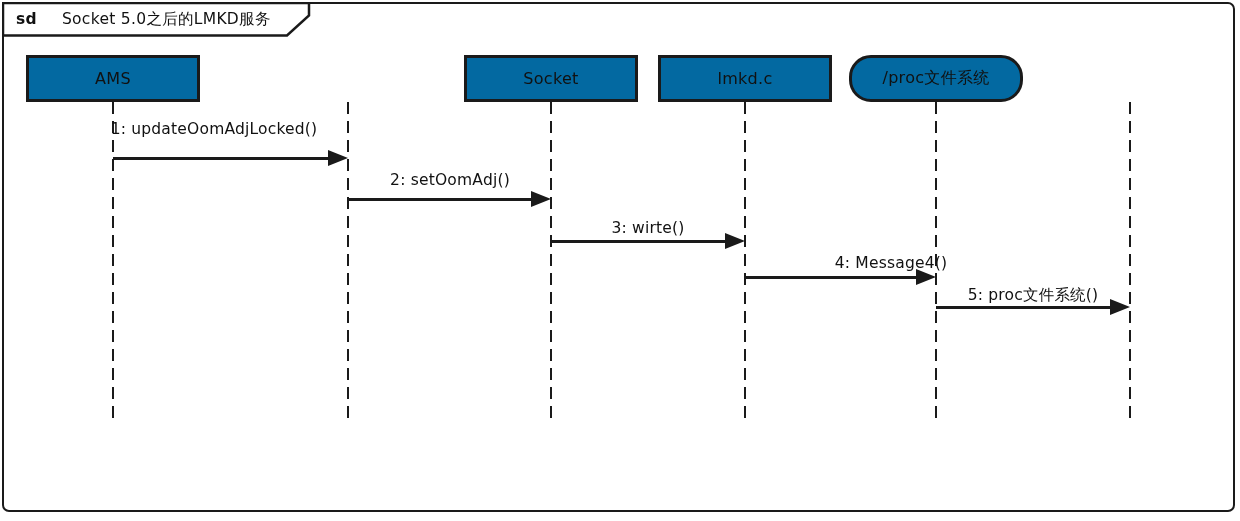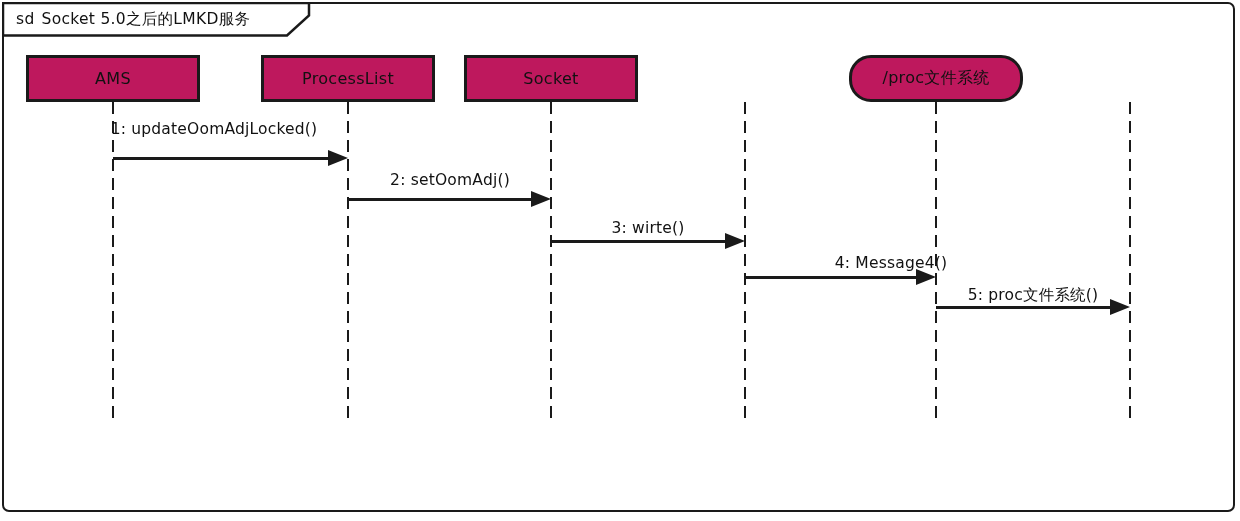--- a/index.html
+++ b/index.html
@@ -22,29 +22,29 @@
     background: transparent;
   }
   .tab-svg { position: absolute; left: 2px; top: 2px; }
   .tab-label {
     position: absolute;
     left: 16px; top: 9px;
     font-size: 15.5px;
     white-space: nowrap;
     letter-spacing: 0.3px;
   }
-  .tab-label .kw { font-weight: normal; margin-right: 7px; }
+  .tab-label .kw { font-weight: bold; margin-right: 25px; }
   .head {
     position: absolute;
     top: 55px;
     width: 174px;
     height: 47px;
     box-sizing: border-box;
     border: 3px solid #1a1a1a;
-    background: #be185d;
+    background: #0369a1;
     display: flex;
     align-items: center;
     justify-content: center;
     font-size: 16px;
     letter-spacing: 0.3px;
     white-space: nowrap;
   }
   .lifeline {
     position: absolute;
     top: 102px;
@@ -80,22 +80,22 @@
   <div class="frame"></div>
 
   <svg class="tab-svg" width="314" height="38" viewBox="0 0 314 38">
     <path d="M1 1 H307 V13.5 L285 33.5 H1 Z" fill="#ffffff" stroke="#1a1a1a" stroke-width="2.5"></path>
   </svg>
   <div class="tab-label">
     <span class="kw">sd</span><span>Socket 5.0之后的LMKD服务</span>
   </div>
 
   <div class="head" style="left:26px;">AMS</div>
-  <div class="head" style="left:261px;">ProcessList</div>
   <div class="head" style="left:464px;">Socket</div>
+  <div class="head" style="left:658px;">lmkd.c</div>
   <div class="head" style="left:849px;border-radius:22px;">/proc文件系统</div>
 
   <div class="lifeline" style="left:112px;"></div>
   <div class="lifeline" style="left:347px;"></div>
   <div class="lifeline" style="left:550px;"></div>
   <div class="lifeline" style="left:744px;"></div>
   <div class="lifeline" style="left:935px;"></div>
   <div class="lifeline" style="left:1129px;"></div>
 
   <div>

